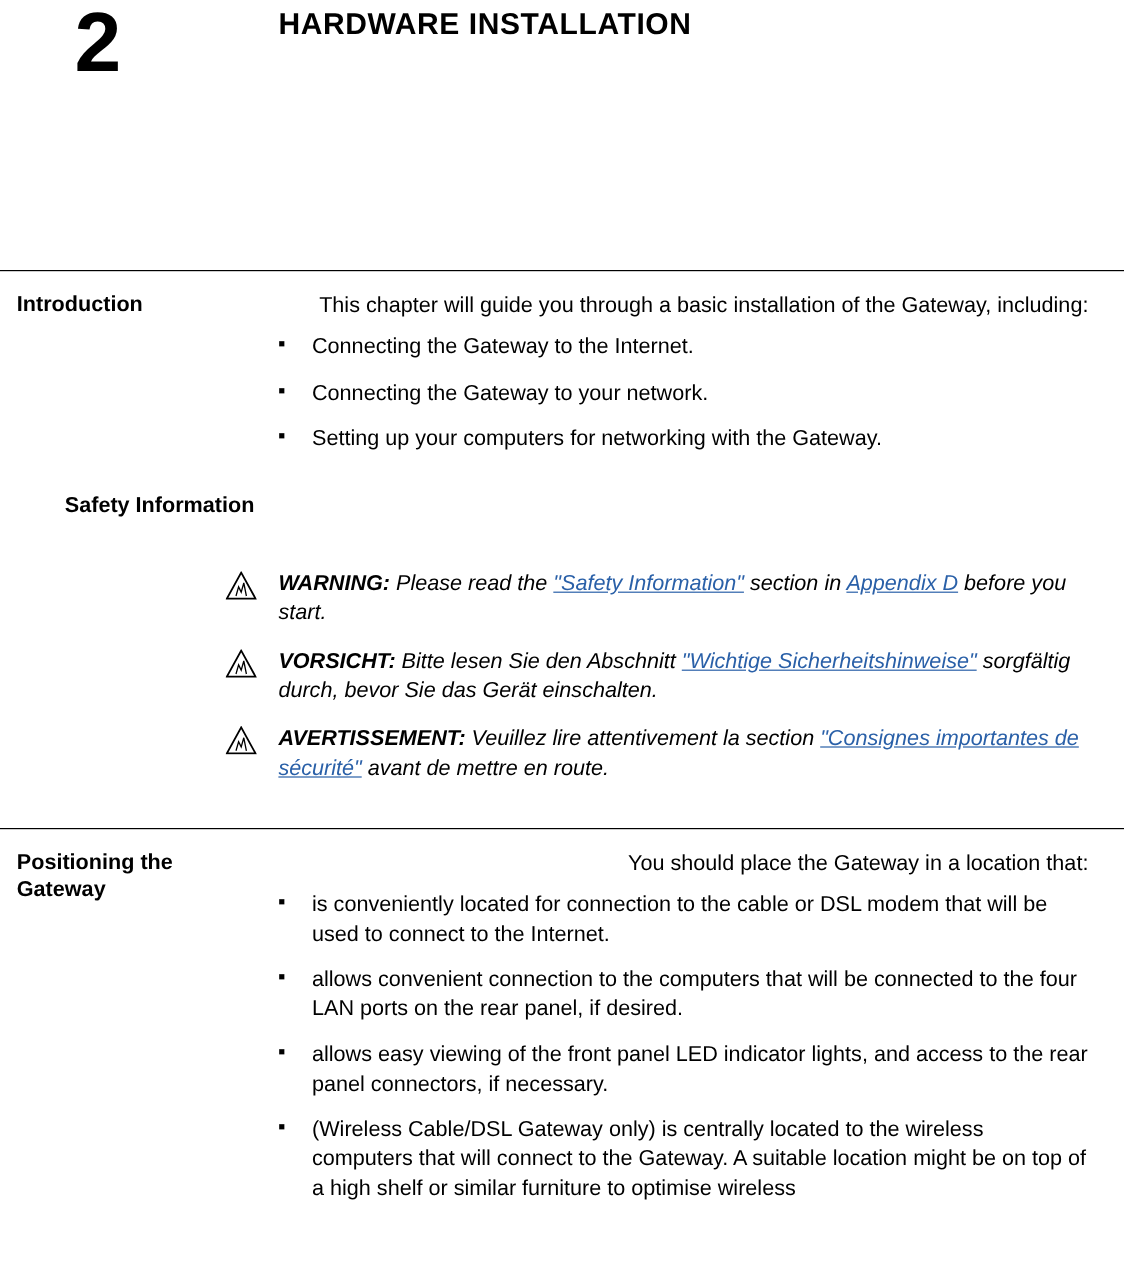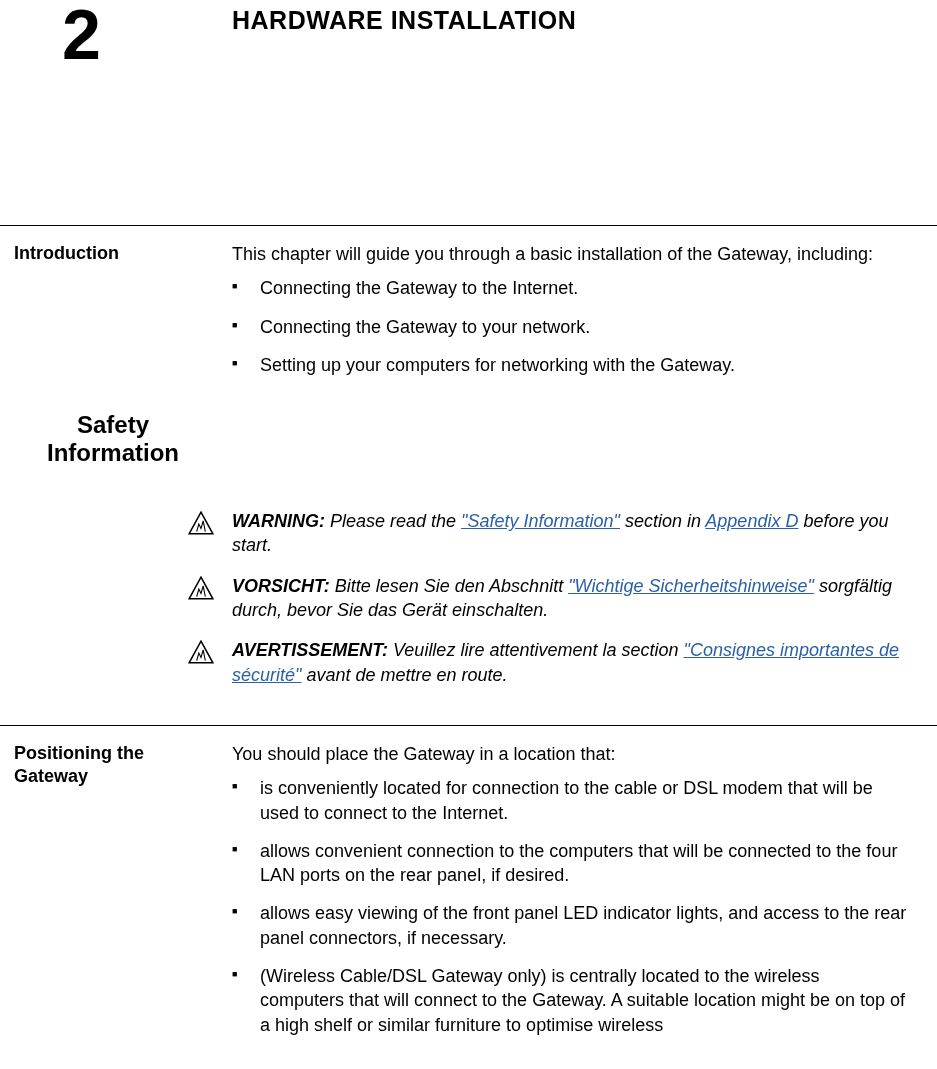--- a/index.html
+++ b/index.html
@@ -59,20 +59,21 @@
       line-height: 1.3;
     }
     .section .body-col {
       flex: 1;
       padding-right: 30px;
       font-size: 18px;
       line-height: 1.35;
     }
     .body-col p {
       margin-bottom: 10px;
+      text-align: right;
     }
     .body-col ul {
       list-style: none;
       padding-left: 0;
     }
     .body-col li {
       position: relative;
       padding-left: 28px;
       margin-bottom: 14px;
     }
@@ -124,23 +125,23 @@
     .safety-label-row {
       display: flex;
       padding-top: 20px;
       padding-bottom: 8px;
     }
     .safety-label-row .label-col {
       width: 232px;
       min-width: 232px;
       padding-left: 14px;
       padding-right: 20px;
-      text-align: center;
-      font-weight: 700;
-      font-size: 24px;
+      text-align: right;
+      font-weight: 700;
+      font-size: 18px;
     }
   </style>
 </head>
 <body>
 
 <div class="page">
   <div class="header-row">
     <div class="chapter-num">2</div>
     <div class="chapter-title">
       <span>HARDWARE INSTALLATION</span>

